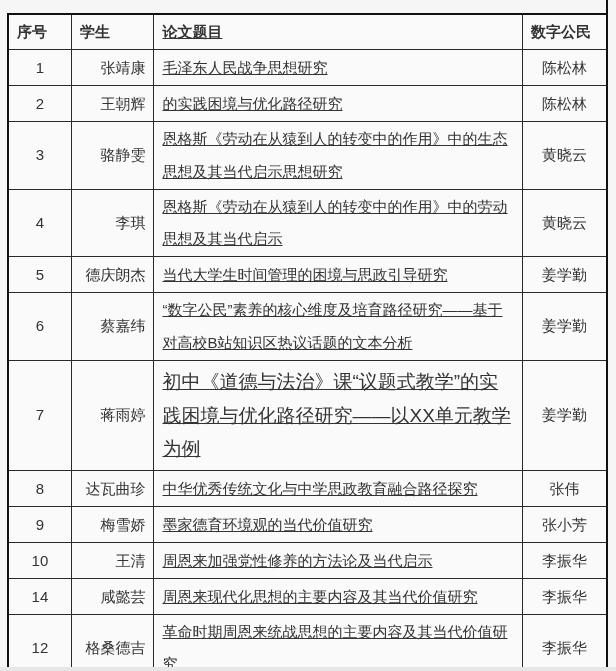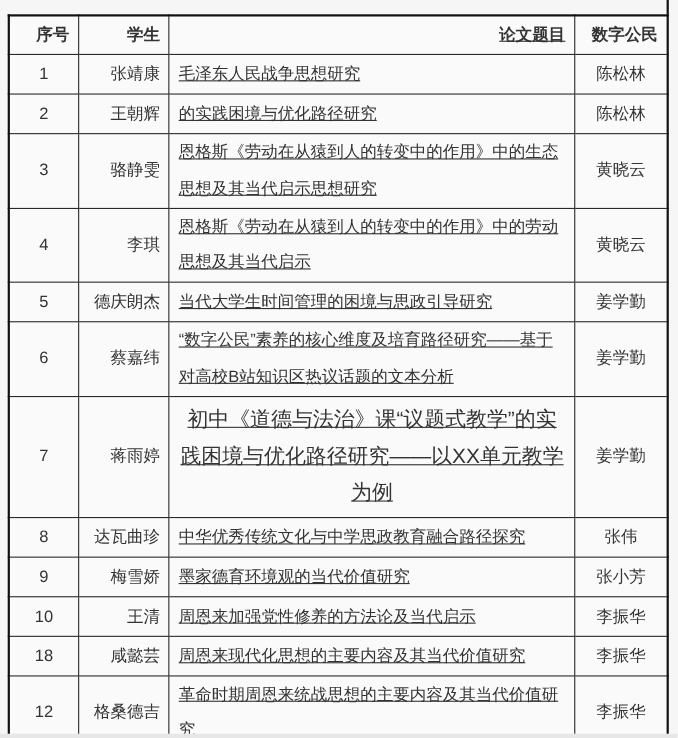--- a/index.html
+++ b/index.html
@@ -52,36 +52,35 @@
     vertical-align: middle;
     word-break: break-all;
     color: #333333;
   }
   
   table.doc-table {
     border: 2px solid #111111;
   }
   table.doc-table th {
     font-weight: bold;
-    text-align: right;
+    text-align: left;
     height: 31px;
   }
   .col-no      { width: 63px;  text-align: center; }
   .col-student { width: 82px;  text-align: right; padding-left: 12px; }
   .col-title   { width: 366px; text-align: left; text-decoration: underline; }
   .col-advisor { width: 84px;  text-align: center; }
   td.col-no, td.col-advisor { text-align: center; }
   tbody tr td { height: 33px; }
   
   tr.large td.col-title {
     font-size: 19px;
     line-height: 1.78;
     padding-top: 4px;
     padding-bottom: 4px;
-    text-align: center;
   }
 </style>
 </head>
 <body>
 
 <div class="page">
 
   <div class="top-right-line"></div>
 
   <table class="doc-table">
@@ -154,21 +153,21 @@
           <td class="col-title">墨家德育环境观的当代价值研究</td>
           <td class="col-advisor">张小芳</td>
         </tr>
         <tr>
           <td class="col-no">10</td>
           <td class="col-student">王清</td>
           <td class="col-title">周恩来加强党性修养的方法论及当代启示</td>
           <td class="col-advisor">李振华</td>
         </tr>
         <tr>
-          <td class="col-no">18</td>
+          <td class="col-no">14</td>
           <td class="col-student">咸懿芸</td>
           <td class="col-title">周恩来现代化思想的主要内容及其当代价值研究</td>
           <td class="col-advisor">李振华</td>
         </tr>
         <tr>
           <td class="col-no">12</td>
           <td class="col-student">格桑德吉</td>
           <td class="col-title">革命时期周恩来统战思想的主要内容及其当代价值研究</td>
           <td class="col-advisor">李振华</td>
         </tr>

